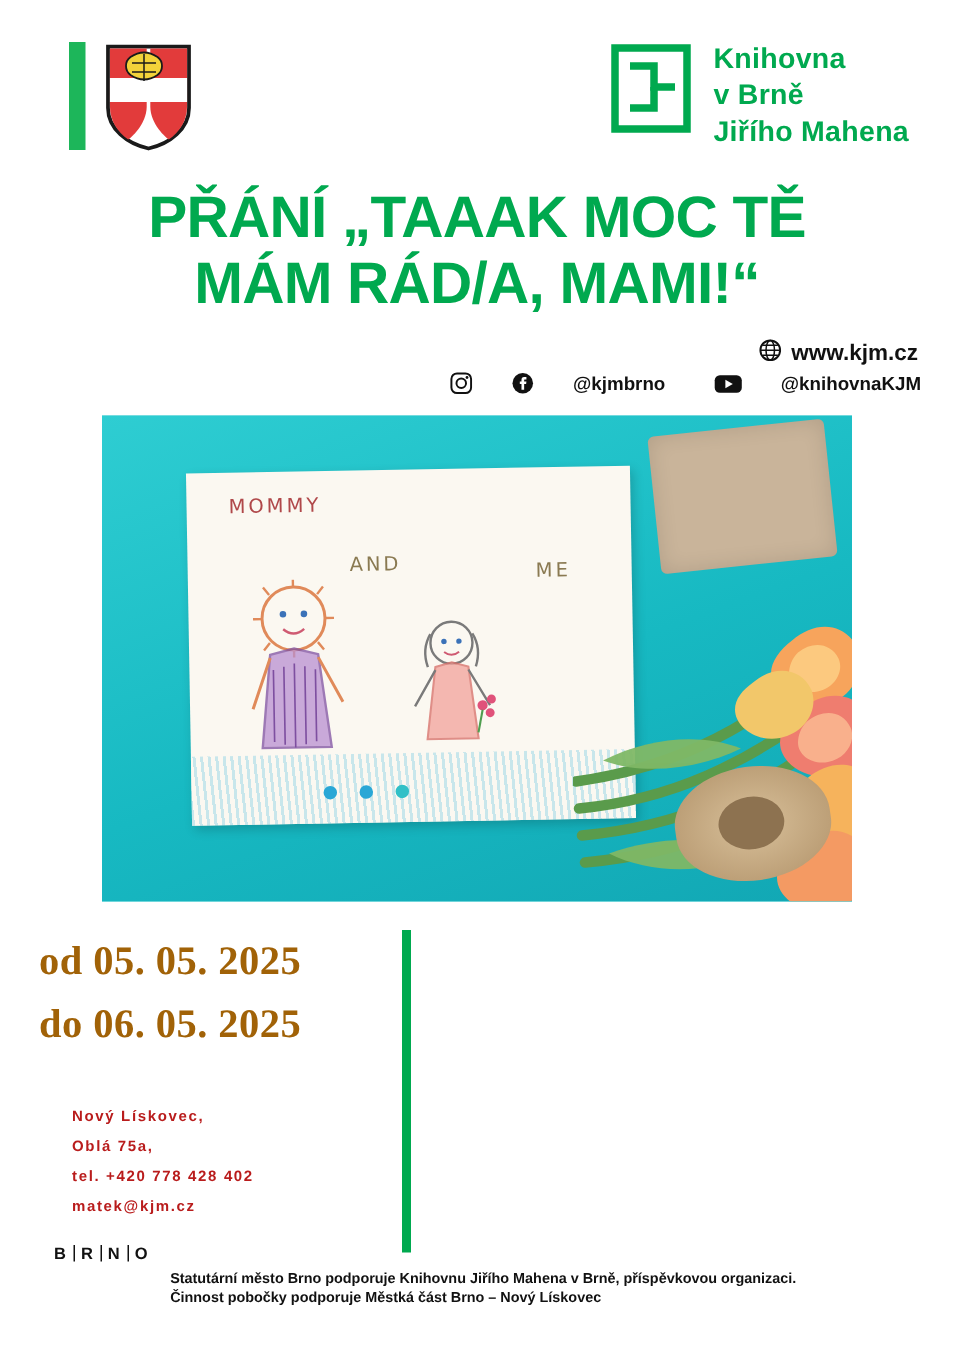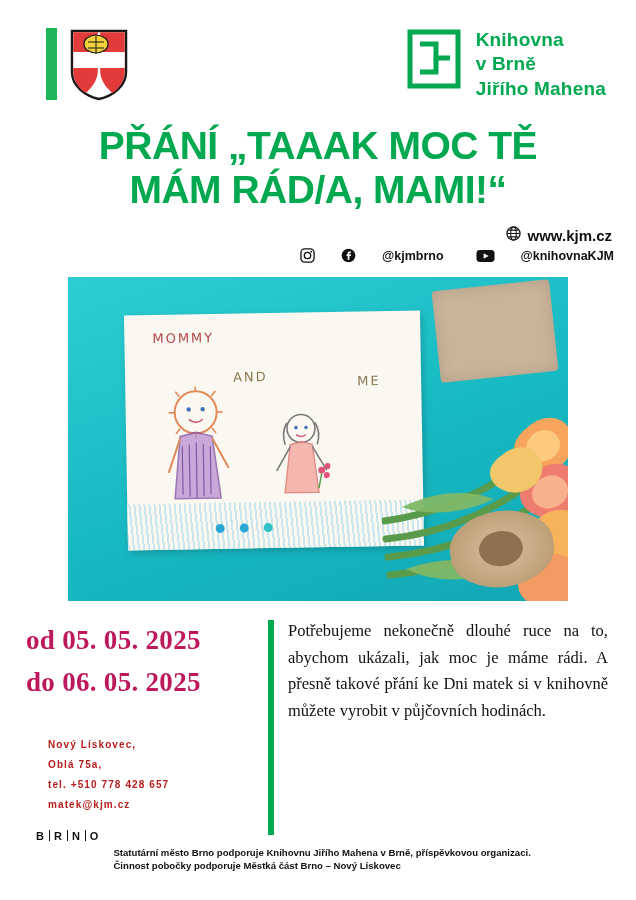--- a/index.html
+++ b/index.html
@@ -211,21 +211,21 @@
 
   
   .dates {
     position: absolute;
     left: 26px;
     top: 620px;
     font-family: "Liberation Serif", serif;
     font-weight: bold;
     font-size: 27px;
     line-height: 1.55;
-    color: #be185d;
+    color: #a16207;
     letter-spacing: 0.3px;
   }
   .address {
     position: absolute;
     left: 28px;
     top: 735px;
     font-size: 10px;
     font-weight: bold;
     line-height: 2.0;
     letter-spacing: 1.1px;
@@ -439,27 +439,26 @@
   </div>
 
   <div class="dates">
     <div>od 05. 05. 2025</div>
     <div>do 06. 05. 2025</div>
   </div>
 
   <div class="address">
     <div>Nový Lískovec,</div>
     <div>Oblá 75a,</div>
-    <div>tel. +510 778 428 657</div>
+    <div>tel. +420 778 428 402</div>
     <div>matek@kjm.cz</div>
   </div>
 
   <div class="green-divider"></div>
 
-  <div class="body-text">Potřebujeme nekonečně dlouhé ruce na to, abychom ukázali, jak moc je máme rádi. A přesně takové přání ke Dni matek si v knihovně můžete vyrobit v půjčovních hodinách.</div>
 
   <div class="footer">
     <div class="brno-logo">
       <span class="ltr">B</span>
       <span class="sep"></span>
       <span class="ltr">R</span>
       <span class="sep"></span>
       <span class="ltr">N</span>
       <span class="sep"></span>
       <span class="ltr">O</span>

